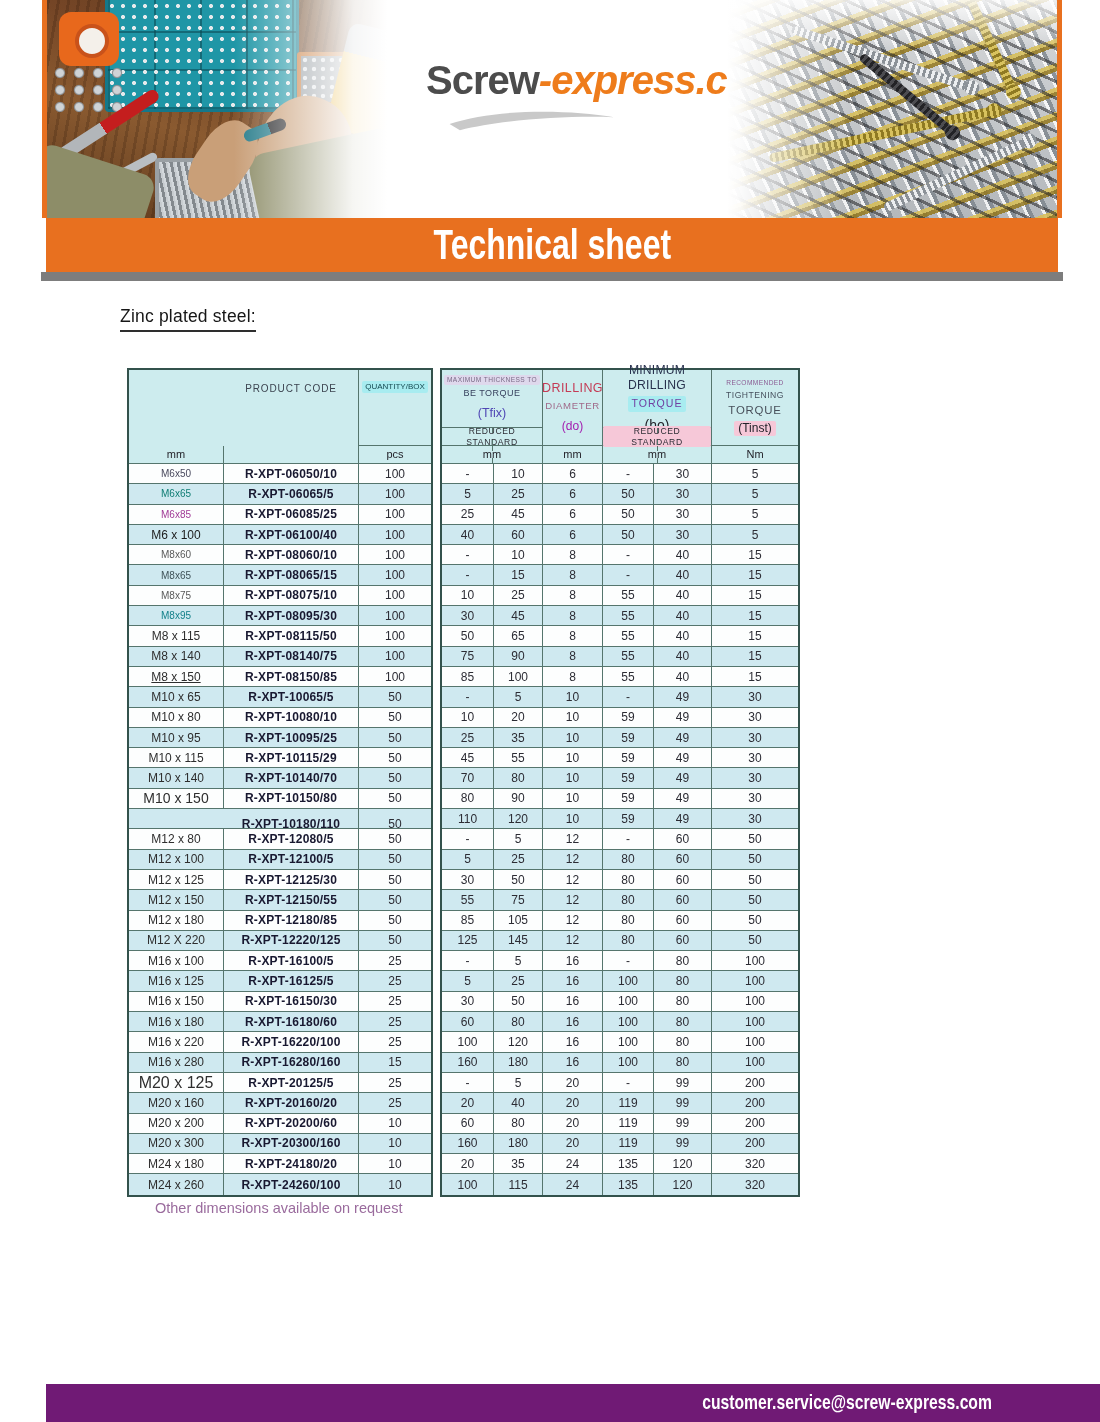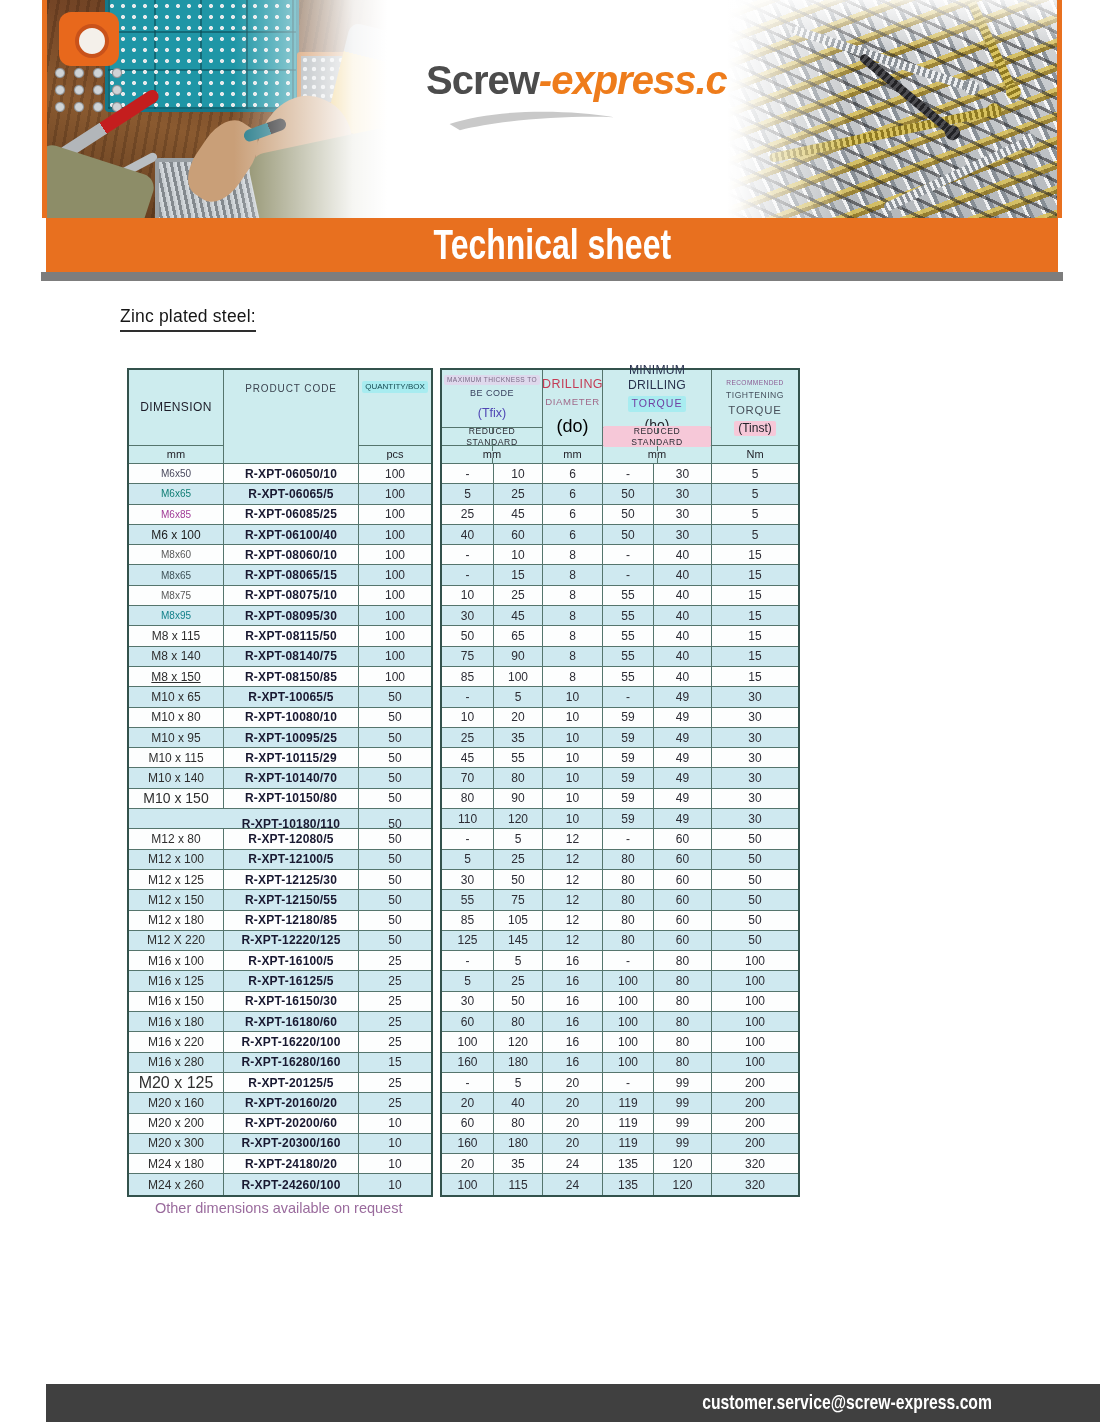--- a/index.html
+++ b/index.html
@@ -94,21 +94,21 @@
   .hl-pink{background:#f6c8d8;padding:0 4px;border-radius:2px;}
   .hl-lav{background:#ded8ec;padding:1px 3px;border-radius:2px;}
   .tfix-l1{font-size:6.6px;color:#7a6a86;letter-spacing:.4px;}
   .tfix-l2{font-size:9px;color:#37415e;margin-top:3px;letter-spacing:.5px;}
   .tfix-sym{font-size:12.5px;color:#4f46b4;margin-top:7px;}
   .rs{font-size:8.6px;color:#2c2c34;letter-spacing:.6px;}
   .tick::before{content:"";position:absolute;left:50%;top:0;width:1px;height:5px;background:var(--line);}
   .tick::after{content:"";position:absolute;left:50%;bottom:0;width:1px;height:5px;background:var(--line);}
   .drill-l1{font-size:12.5px;color:#c43b55;letter-spacing:.4px;}
   .drill-l2{font-size:9.6px;color:#a06a8a;margin-top:3px;letter-spacing:.6px;}
-  .drill-sym{font-size:18px;color:#000000;margin-top:7px;}
+  .drill-sym{font-size:12px;color:#a21caf;margin-top:7px;}
   .depth-l1{font-size:12.2px;color:#28324e;letter-spacing:.2px;}
   .depth-l2{font-size:10.6px;color:#7040a0;margin-top:3px;letter-spacing:1px;}
   .depth-sym{font-size:14px;color:#23232a;margin-top:5px;}
   .tq-l1{font-size:6.6px;color:#8a5a92;letter-spacing:.4px;}
   .tq-l2{font-size:8.6px;color:#46505e;margin-top:3px;letter-spacing:.5px;}
   .tq-l3{font-size:11.4px;color:#474f5a;margin-top:2px;letter-spacing:.8px;}
   .tq-sym{font-size:12px;color:#23232a;margin-top:4px;}
   .unit{font-size:11px;color:#23232a;}
   .body .tr{box-sizing:border-box;height:20.3px;border-bottom:1px solid var(--line);display:grid;}
   .body .tr:last-child{border-bottom:none;}
@@ -117,21 +117,21 @@
   .rtr{grid-template-columns:52px 49px 60px 51px 58px 86px;}
   .td{box-sizing:border-box;border-right:1px solid var(--line);display:flex;align-items:center;justify-content:center;overflow:hidden;}
   .td:last-child{border-right:none;}
   .td.dim{color:#2e2e2e;}
   .td.code{font-weight:700;font-size:12px;color:#181830;letter-spacing:.2px;}
   .td.qty,.td.num{font-size:12px;color:var(--ink);}
 
   #note{position:absolute;left:155px;top:1200px;font-size:14.5px;color:#9a6b9d;}
 
   
-  #footer{position:absolute;left:46px;top:1384px;width:1054px;height:38px;background:#404040;
+  #footer{position:absolute;left:46px;top:1384px;width:1054px;height:38px;background:#701a75;
     display:flex;align-items:center;justify-content:flex-end;padding-right:108px;box-sizing:border-box;}
   #footer-email{color:#fff;font-weight:700;font-size:18.5px;transform:scale(.85,1.05);transform-origin:right center;letter-spacing:0;}
 </style>
 </head>
 <body>
 
 <div id="page">
 
   <div id="header">
     <div id="photo-left" class="photo">
@@ -174,23 +174,20 @@
     <div id="banner-title">Technical sheet</div>
   </div>
   <div id="banner-underline"></div>
 
   <div id="section-title">Zinc plated steel:</div>
 
   <div id="spec-table">
 
     <div class="block">
       <div id="head-left" class="head">
-        <div class="hc br bb" style="grid-column:1;grid-row:1;">
-          <span class="lbl-dimension">DIMENSION</span>
-        </div>
         <div class="hc br" style="grid-column:2;grid-row:1/3;">
           <span class="lbl-code" style="margin-bottom:54px;">PRODUCT CODE</span>
         </div>
         <div class="hc bb" style="grid-column:3;grid-row:1;">
           <span class="lbl-qty hl-cyan" style="margin-bottom:42px;">QUANTITY/BOX</span>
         </div>
         <div class="hc br" style="grid-column:1;grid-row:2;">
           <span class="unit">mm</span>
         </div>
         <div class="hc" style="grid-column:3;grid-row:2;">
@@ -380,21 +377,21 @@
           </div>
         </div>
     </div>
 
     <div class="gap"></div>
 
     <div class="block">
       <div id="head-right" class="head">
         <div class="hc br bb" style="grid-column:1/3;grid-row:1;">
           <span class="tfix-l1 hl-lav">MAXIMUM THICKNESS TO</span>
-          <span class="tfix-l2">BE CODE</span>
+          <span class="tfix-l2">BE TORQUE</span>
           <span class="tfix-sym">(Tfix)</span>
         </div>
         <div class="hc br bb" style="grid-column:3;grid-row:1/3;">
           <span class="drill-l1">DRILLING</span>
           <span class="drill-l2">DIAMETER</span>
           <span class="drill-sym">(do)</span>
         </div>
         <div class="hc br bb" style="grid-column:4/6;grid-row:1;">
           <span class="depth-l1">MINIMUM DRILLING</span>
           <span class="depth-l2 hl-cyan">TORQUE</span>

